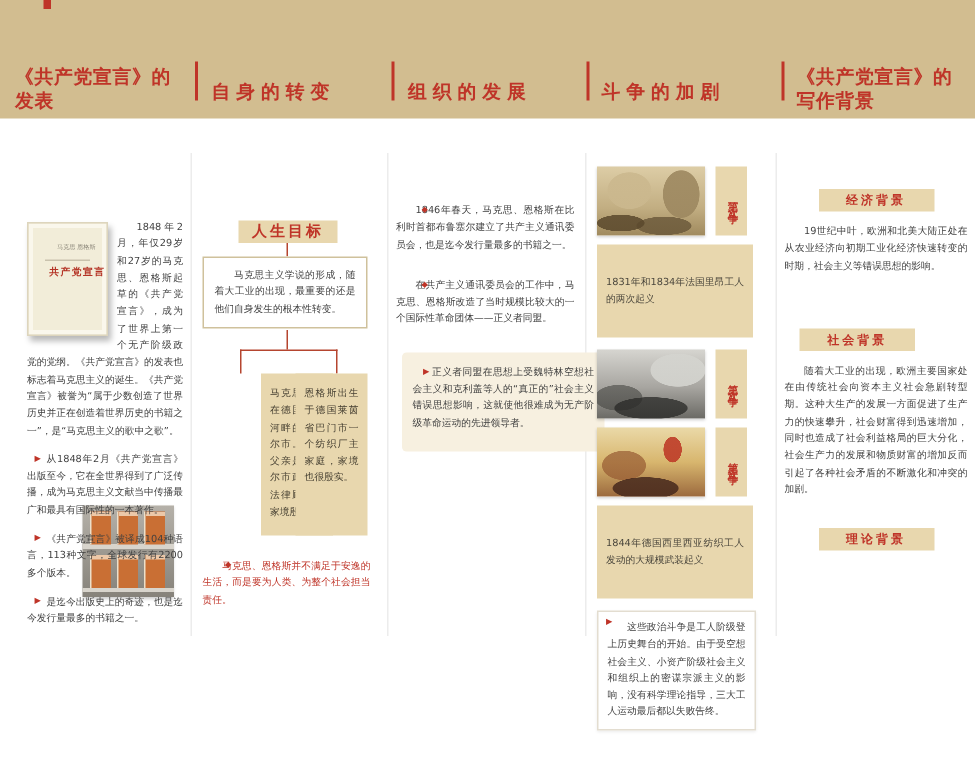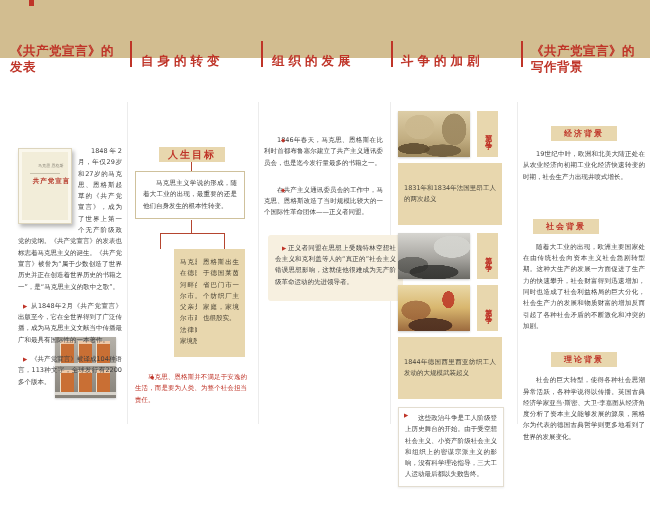--- a/index.html
+++ b/index.html
@@ -1,19 +1,19 @@
 <!DOCTYPE html>
 <html><head>
 <meta charset="utf-8">
 <style>
   html,body{margin:0;padding:0;background:#fff;}
   .page{position:relative;width:650px;height:505px;background:#ffffff;overflow:hidden;
         font-family:"DejaVu Sans","Liberation Sans",sans-serif;}
   
-  .header{position:absolute;left:0;top:0;width:650px;height:58px;background:#d2bd90;}
+  .header{position:absolute;left:0;top:0;width:650px;height:79px;background:#d2bd90;}
   .corner{position:absolute;left:29px;top:0;width:5px;height:6px;background:#bf3428;}
   .htitle{position:absolute;color:#bf3428;font-weight:bold;font-size:12.5px;line-height:16px;
           white-space:pre-line;}
   .t1{left:10px;top:43px;letter-spacing:0.5px;}
   .t2{left:141px;top:53px;letter-spacing:4px;}
   .t3{left:272px;top:53px;letter-spacing:4px;}
   .t4{left:401px;top:53px;letter-spacing:4px;}
   .t5{left:531px;top:43px;letter-spacing:0.5px;}
   .hdiv{position:absolute;top:41px;width:2px;height:26px;background:#bf3428;}
   .d1{left:130px}.d2{left:261px}.d3{left:391px}.d4{left:521px}
@@ -90,21 +90,21 @@
   .slab{width:21px;height:46px;margin-left:7px;background:#e8d7ae;color:#bf3428;
         font-size:7px;font-weight:bold;writing-mode:vertical-rl;letter-spacing:2px;
         display:flex;align-items:center;justify-content:center;}
   .cap{width:104px;box-sizing:border-box;background:#e8d7ae;padding:20px 6px;
        color:#4a463c;margin-bottom:8px;font-size:6.5px;line-height:11px;text-align:justify;}
   .concl{position:relative;margin-top:8px;width:106px;box-sizing:border-box;background:#fff;
          border:1px solid #e3ddd0;box-shadow:0 1px 2px rgba(0,0,0,.08);padding:5px 6px;}
   .concl .bicon{left:-8px;top:4px;}
   
   .col5{position:absolute;left:523px;top:126px;width:122px;}
-  .sec-label{width:66px;height:15px;margin:0 auto;background:#e8d7ae;color:#bf3428;
+  .sec-label{width:77px;height:15px;margin:0 auto;background:#e8d7ae;color:#bf3428;
         font-weight:bold;font-size:8px;letter-spacing:2px;
         display:flex;align-items:center;justify-content:center;}
   .m36{margin-top:36px;margin-left:10px;} .m20{margin-top:20px;}
   .sec-text{margin-top:8px;}
 </style>
 </head>
 <body>
 
 <div class="page">
 
@@ -147,20 +147,24 @@
       <span>1848年2月，年仅29岁和27岁的马克思、恩格斯起草的《共产党宣言》，成为了世界上第一个无产阶级政党的党纲。《共产党宣言》的发表也标志着马克思主义的诞生。《共产党宣言》被誉为“属于少数创造了世界历史并正在创造着世界历史的书籍之一”，是“马克思主义的歌中之歌”。</span>
     </div>
     <div class="bp ind">
       <span class="bicon">▶</span>
       <span>从1848年2月《共产党宣言》出版至今，它在全世界得到了广泛传播，成为马克思主义文献当中传播最广和最具有国际性的一本著作。</span>
     </div>
     <div class="bp ind">
       <span class="bicon">▶</span>
       <span>《共产党宣言》被译成104种语言，113种文字，全球发行有2200多个版本。</span>
     </div>
+    <div class="bp ind">
+      <span class="bicon">▶</span>
+      <span>是迄今出版史上的奇迹，也是迄今发行量最多的书籍之一。</span>
+    </div>
   </section>
 
   <section class="col2 txt">
     <div class="goal">人生目标</div>
     <div class="cline v1"></div>
     <div class="intro ind">马克思主义学说的形成，随着大工业的出现，最重要的还是他们自身发生的根本性转变。</div>
     <div class="cline v2"></div>
     <div class="cline hbar"></div>
     <div class="cline vL"></div>
     <div class="cline vR"></div>
@@ -205,20 +209,19 @@
     </div>
     <div class="cap">1844年德国西里西亚纺织工人发动的大规模武装起义</div>
     <div class="concl ind">
       <span class="bicon">▶</span>
       <span>这些政治斗争是工人阶级登上历史舞台的开始。由于受空想社会主义、小资产阶级社会主义和组织上的密谋宗派主义的影响，没有科学理论指导，三大工人运动最后都以失败告终。</span>
     </div>
   </section>
 
   <section class="col5 txt">
     <div class="sec-label">经济背景</div>
-    <div class="sec-text ind">19世纪中叶，欧洲和北美大陆正处在从农业经济向初期工业化经济快速转变的时期，社会生产力出现井喷式增长。</div>
+    <div class="sec-text ind">19世纪中叶，欧洲和北美大陆正处在从农业经济向初期工业化经济快速转变的时期，社会主义等错误思想的影响。</div>
     <div class="sec-label m36">社会背景</div>
     <div class="sec-text ind">随着大工业的出现，欧洲主要国家处在由传统社会向资本主义社会急剧转型期。这种大生产的发展一方面促进了生产力的快速攀升，社会财富得到迅速增加，同时也造成了社会利益格局的巨大分化，社会生产力的发展和物质财富的增加反而引起了各种社会矛盾的不断激化和冲突的加剧。</div>
     <div class="sec-label m20">理论背景</div>
-    <div class="sec-text ind">社会的巨大转型，使得各种社会思潮异常活跃，各种学说得以传播。英国古典经济学家亚当·斯密、大卫·李嘉图从经济角度分析了资本主义能够发展的源泉，黑格尔为代表的德国古典哲学则更多地看到了世界的发展变化。</div>
   </section>
 
 </div>
 
 </body></html>

